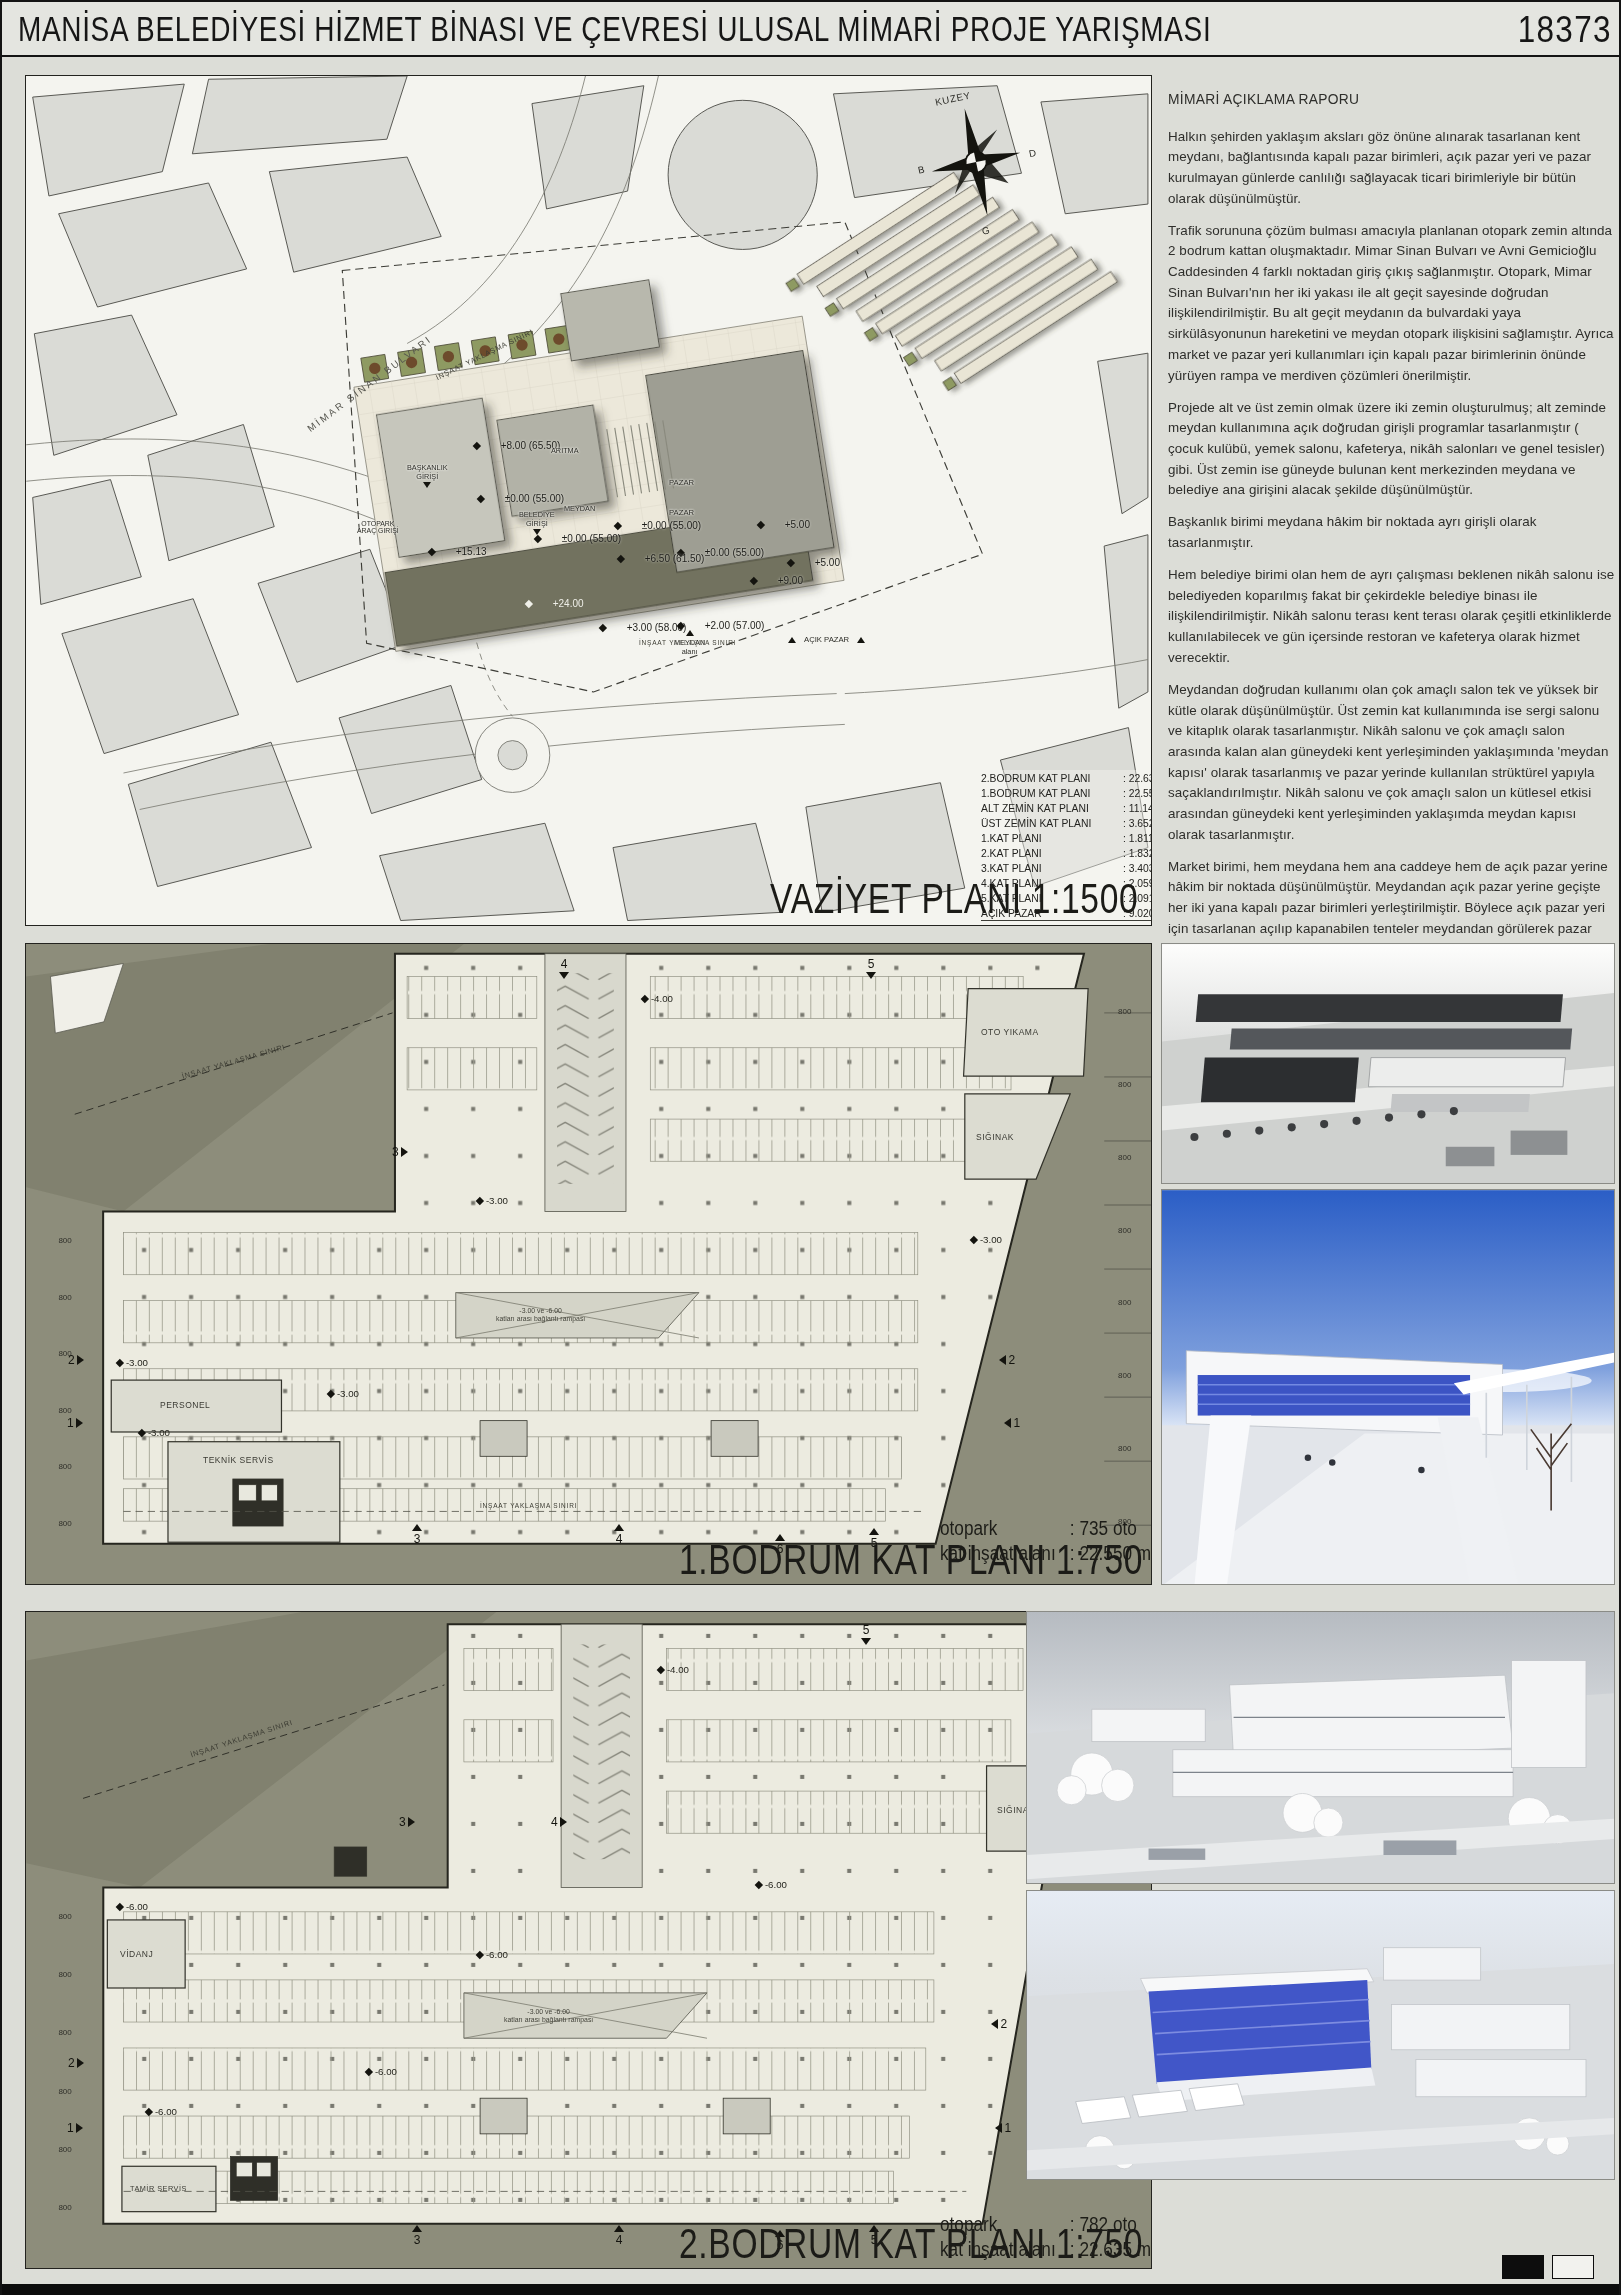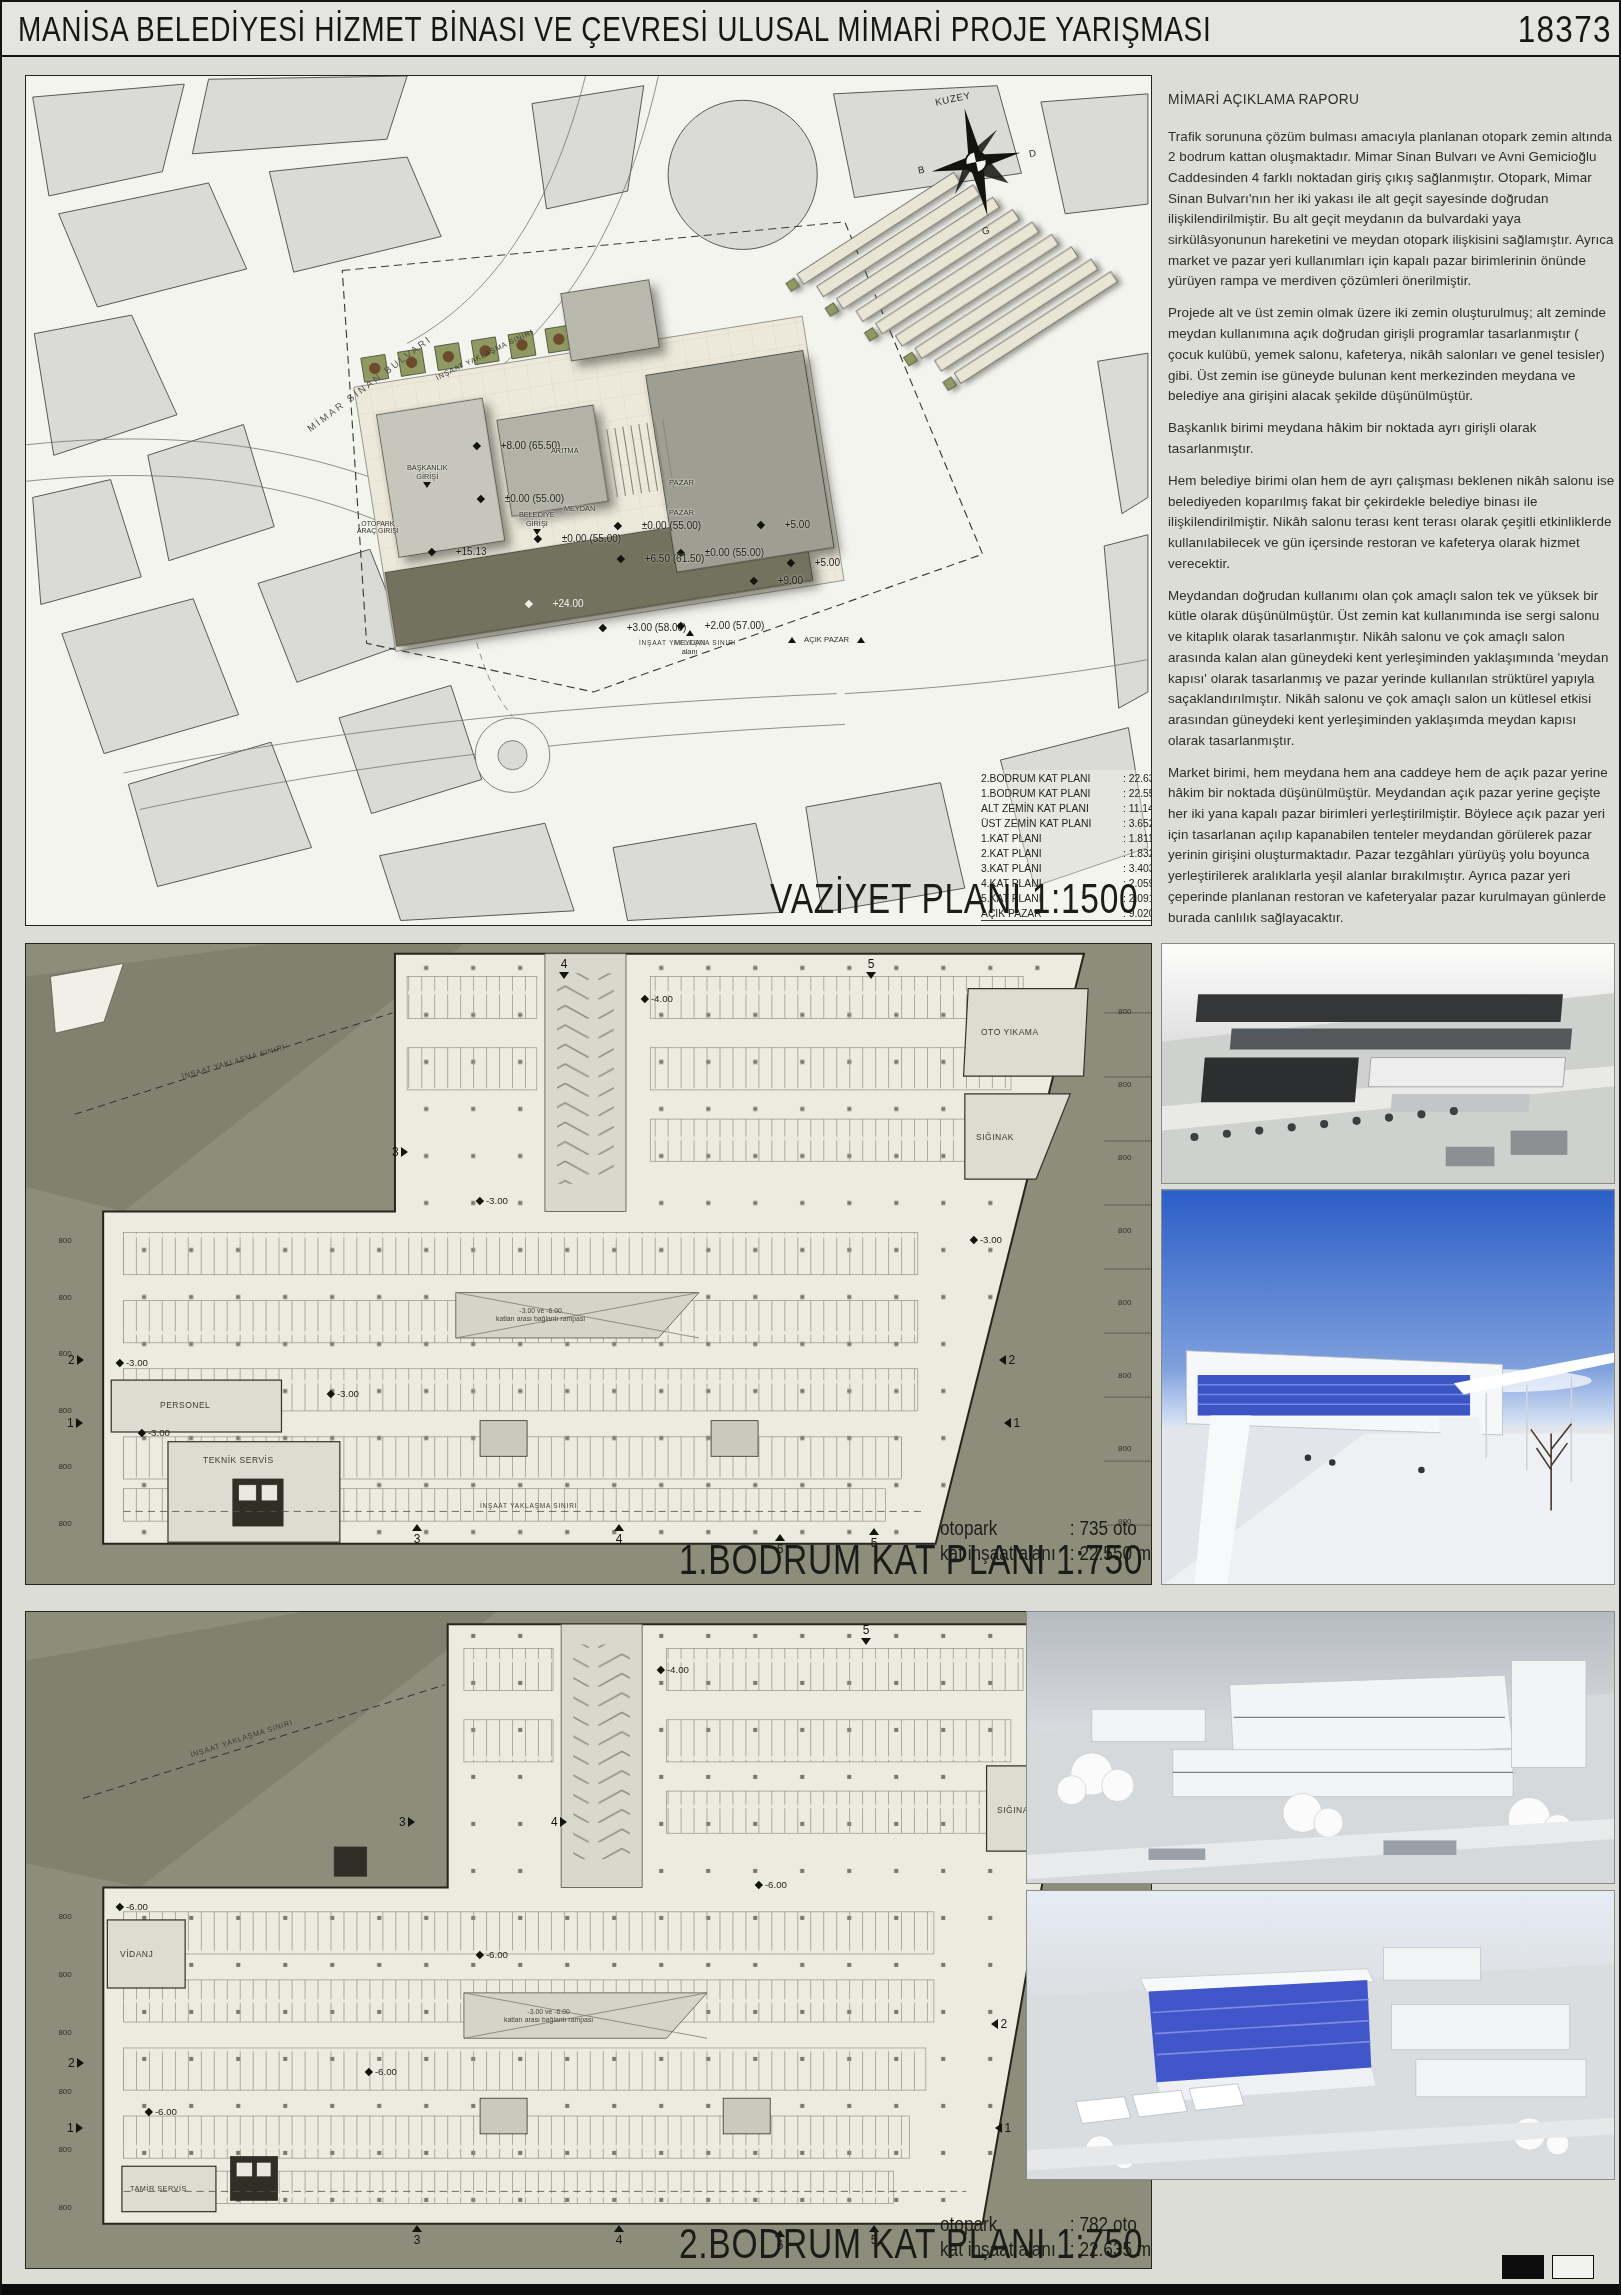--- a/index.html
+++ b/index.html
@@ -336,20 +336,21 @@
           <span class="al">GENEL TOPLAM</span>
           <span class="av">: 80.195 m2</span>
         </div>
     </div>
 
     <div class="bigtitle" style="right:13px;bottom:1.6px">VAZİYET PLANI 1:1500</div>
   </div>
 
   <div class="report">
     <h2>MİMARİ AÇIKLAMA RAPORU</h2>
+    <p>Halkın şehirden yaklaşım aksları göz önüne alınarak tasarlanan kent meydanı, bağlantısında kapalı pazar birimleri, açık pazar yeri ve pazar kurulmayan günlerde canlılığı sağlayacak ticari birimleriyle bir bütün olarak düşünülmüştür.</p>
     <p>Trafik sorununa çözüm bulması amacıyla planlanan otopark zemin altında 2 bodrum kattan oluşmaktadır. Mimar Sinan Bulvarı ve Avni Gemicioğlu Caddesinden 4 farklı noktadan giriş çıkış sağlanmıştır. Otopark, Mimar Sinan Bulvarı'nın her iki yakası ile alt geçit sayesinde doğrudan ilişkilendirilmiştir. Bu alt geçit meydanın da bulvardaki yaya sirkülâsyonunun hareketini ve meydan otopark ilişkisini sağlamıştır. Ayrıca market ve pazar yeri kullanımları için kapalı pazar birimlerinin önünde yürüyen rampa ve merdiven çözümleri önerilmiştir.</p>
     <p>Projede alt ve üst zemin olmak üzere iki zemin oluşturulmuş; alt zeminde meydan kullanımına açık doğrudan girişli programlar tasarlanmıştır ( çocuk kulübü, yemek salonu, kafeterya, nikâh salonları ve genel tesisler)  gibi. Üst zemin ise güneyde bulunan kent merkezinden meydana ve belediye ana girişini alacak şekilde düşünülmüştür.</p>
     <p>Başkanlık birimi meydana hâkim bir noktada ayrı girişli olarak tasarlanmıştır.</p>
     <p>Hem belediye birimi olan hem de ayrı çalışması beklenen nikâh salonu ise belediyeden koparılmış fakat bir çekirdekle belediye binası ile ilişkilendirilmiştir. Nikâh salonu terası kent terası olarak çeşitli etkinliklerde kullanılabilecek ve gün içersinde restoran ve kafeterya olarak hizmet verecektir.</p>
     <p>Meydandan doğrudan kullanımı olan çok amaçlı salon tek ve yüksek bir kütle olarak düşünülmüştür. Üst zemin kat kullanımında ise sergi salonu ve kitaplık olarak tasarlanmıştır. Nikâh salonu ve çok amaçlı salon arasında kalan alan güneydeki kent yerleşiminden yaklaşımında 'meydan kapısı' olarak tasarlanmış ve pazar yerinde kullanılan strüktürel yapıyla saçaklandırılmıştır. Nikâh salonu ve çok amaçlı salon un kütlesel etkisi arasından güneydeki kent yerleşiminden yaklaşımda meydan kapısı olarak tasarlanmıştır.</p>
     <p>Market birimi, hem meydana hem ana caddeye hem de açık pazar yerine hâkim bir noktada düşünülmüştür. Meydandan açık pazar yerine geçişte her iki yana kapalı pazar birimleri yerleştirilmiştir. Böylece açık pazar yeri için tasarlanan açılıp kapanabilen tenteler meydandan görülerek pazar yerinin girişini oluşturmaktadır. Pazar tezgâhları yürüyüş yolu boyunca yerleştirilerek aralıklarla yeşil alanlar bırakılmıştır.  Ayrıca pazar yeri çeperinde planlanan restoran ve kafeteryalar pazar kurulmayan günlerde burada canlılık sağlayacaktır.</p>
     <p>Sonuç olarak amaçlanan tasarım kaygısı gün içinde olduğu kadar gece de canlılığını koruyan sosyal ve hareketli bir meydan ve bunun bağlantısında kent kafeteryası, alışveriş birimleri, restoranları ile kent yaşamında yeni bir çekim merkezi oluşturmaktır. Bina ölçeğinde ise meydana hâkim boşluk ve galerilerle ferah bir yapı tasarlamaktır.</p>
   </div>
 
   <div class="panel plan" id="plan1">

